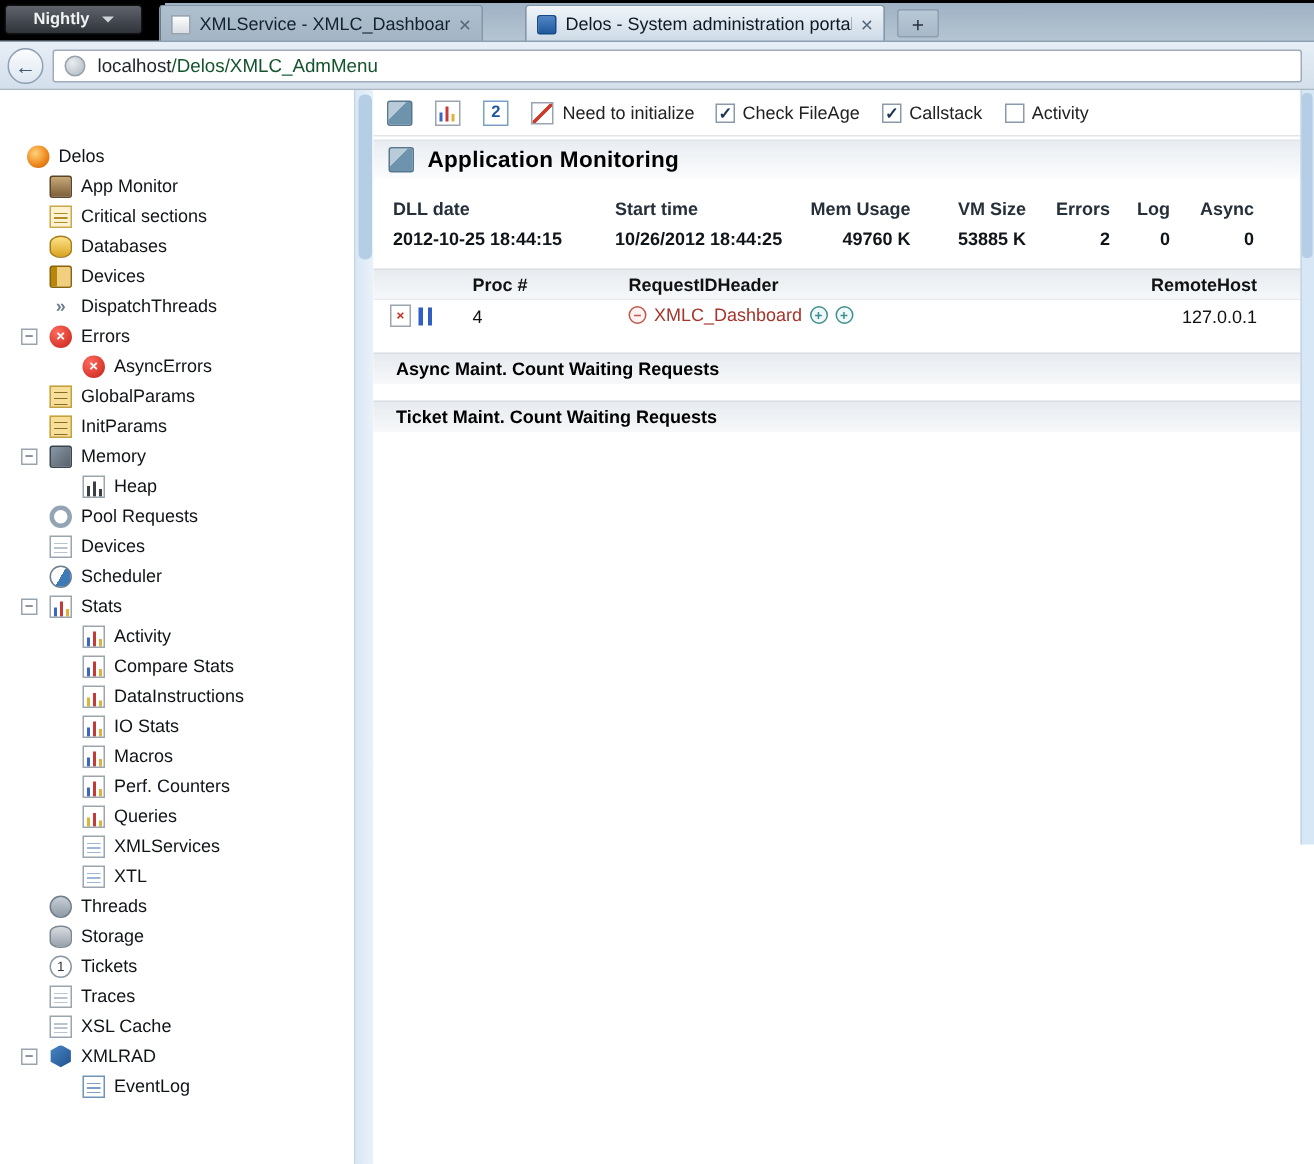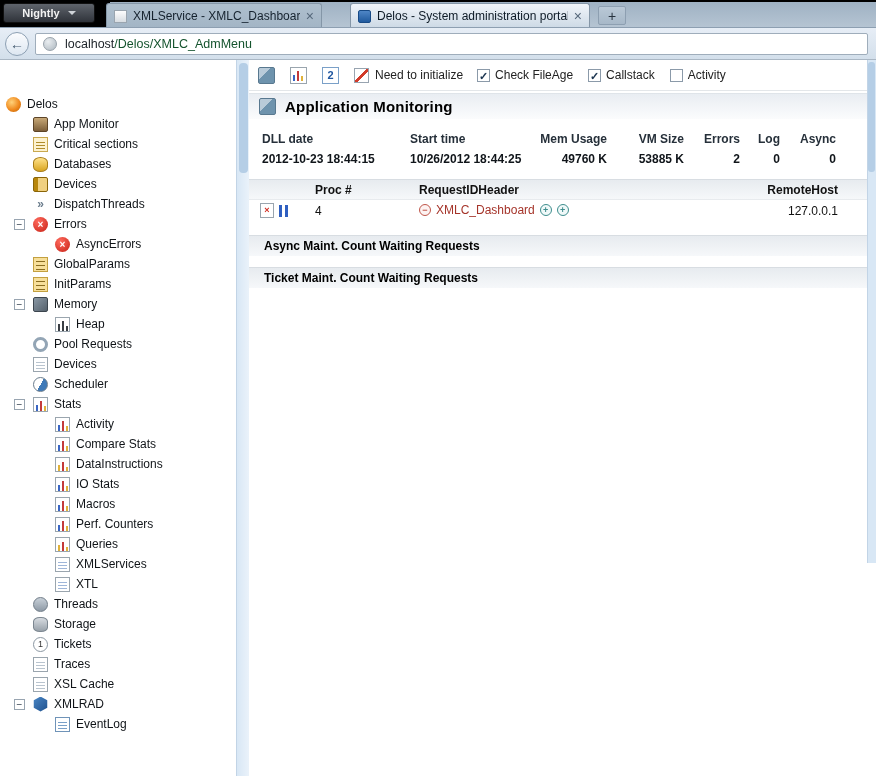--- a/index.html
+++ b/index.html
@@ -41,21 +41,21 @@
   .url-path{color:#14532d;}
 
   
   .content{position:absolute;top:60px;left:0;width:876px;height:716px;background:#fff;}
 
   
   .sidebar{position:absolute;left:0;top:0;width:236px;height:716px;padding-top:34px;overflow:hidden;}
   .sidebar-scrollbar{position:absolute;left:236px;top:0;width:13px;height:716px;background:linear-gradient(90deg,#d8e7f5,#eaf2fa);border-left:1px solid #c2d4e6;}
   .sidebar-thumb{position:absolute;left:2px;top:3px;width:9px;height:110px;background:#b5cee6;border-radius:4px;}
   .tree-row{height:20px;display:flex;align-items:center;font-size:12px;color:#101418;cursor:default;}
-  .tree-row.lvl0{padding-left:6px;}
+  .tree-row.lvl0{padding-left:18px;}
   .tree-row.lvl1{padding-left:14px;}
   .tree-row.lvl2{padding-left:36px;}
   .expander{width:11px;height:11px;min-width:11px;border:1px solid #98a4b0;background:#fff;color:#2c3a47;
     font-size:10px;line-height:9px;text-align:center;margin-right:8px;}
   .expander.blank{visibility:hidden;}
   .ticon{width:15px;height:15px;min-width:15px;margin-right:6px;display:inline-flex;align-items:center;justify-content:center;font-size:9px;}
   .tlabel{white-space:nowrap;}
 
   
   .ic-swirl{border-radius:50%;background:radial-gradient(circle at 38% 35%,#ffd27a,#f08a1f 55%,#b85c00);}
@@ -374,21 +374,21 @@
       <div class="stats-row stats-h">
           <div style="width: 148px; text-align: left;">DLL date</div>
           <div style="width: 122px; text-align: left;">Start time</div>
           <div style="width: 75px; text-align: right;">Mem Usage</div>
           <div style="width: 77px; text-align: right;">VM Size</div>
           <div style="width: 56px; text-align: right;">Errors</div>
           <div style="width: 40px; text-align: right;">Log</div>
           <div style="width: 56px; text-align: right;">Async</div>
         </div>
       <div class="stats-row stats-v">
-          <div style="width: 148px; text-align: left;">2012-10-23 18:44:15</div>
+          <div style="width: 148px; text-align: left;">2012-10-25 18:44:15</div>
           <div style="width: 122px; text-align: left;">10/26/2012 18:44:25</div>
           <div style="width: 75px; text-align: right;">49760 K</div>
           <div style="width: 77px; text-align: right;">53885 K</div>
           <div style="width: 56px; text-align: right;">2</div>
           <div style="width: 40px; text-align: right;">0</div>
           <div style="width: 56px; text-align: right;">0</div>
         </div>
     </div>
 
     <div class="prochdr">

